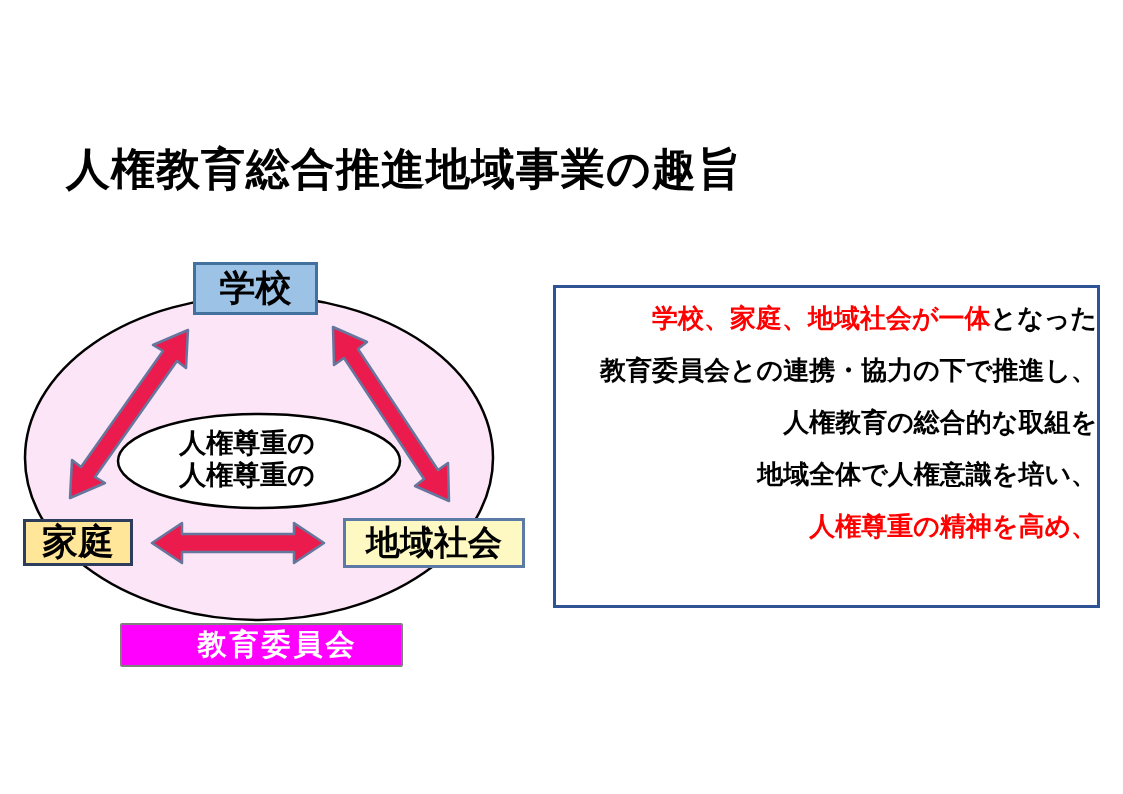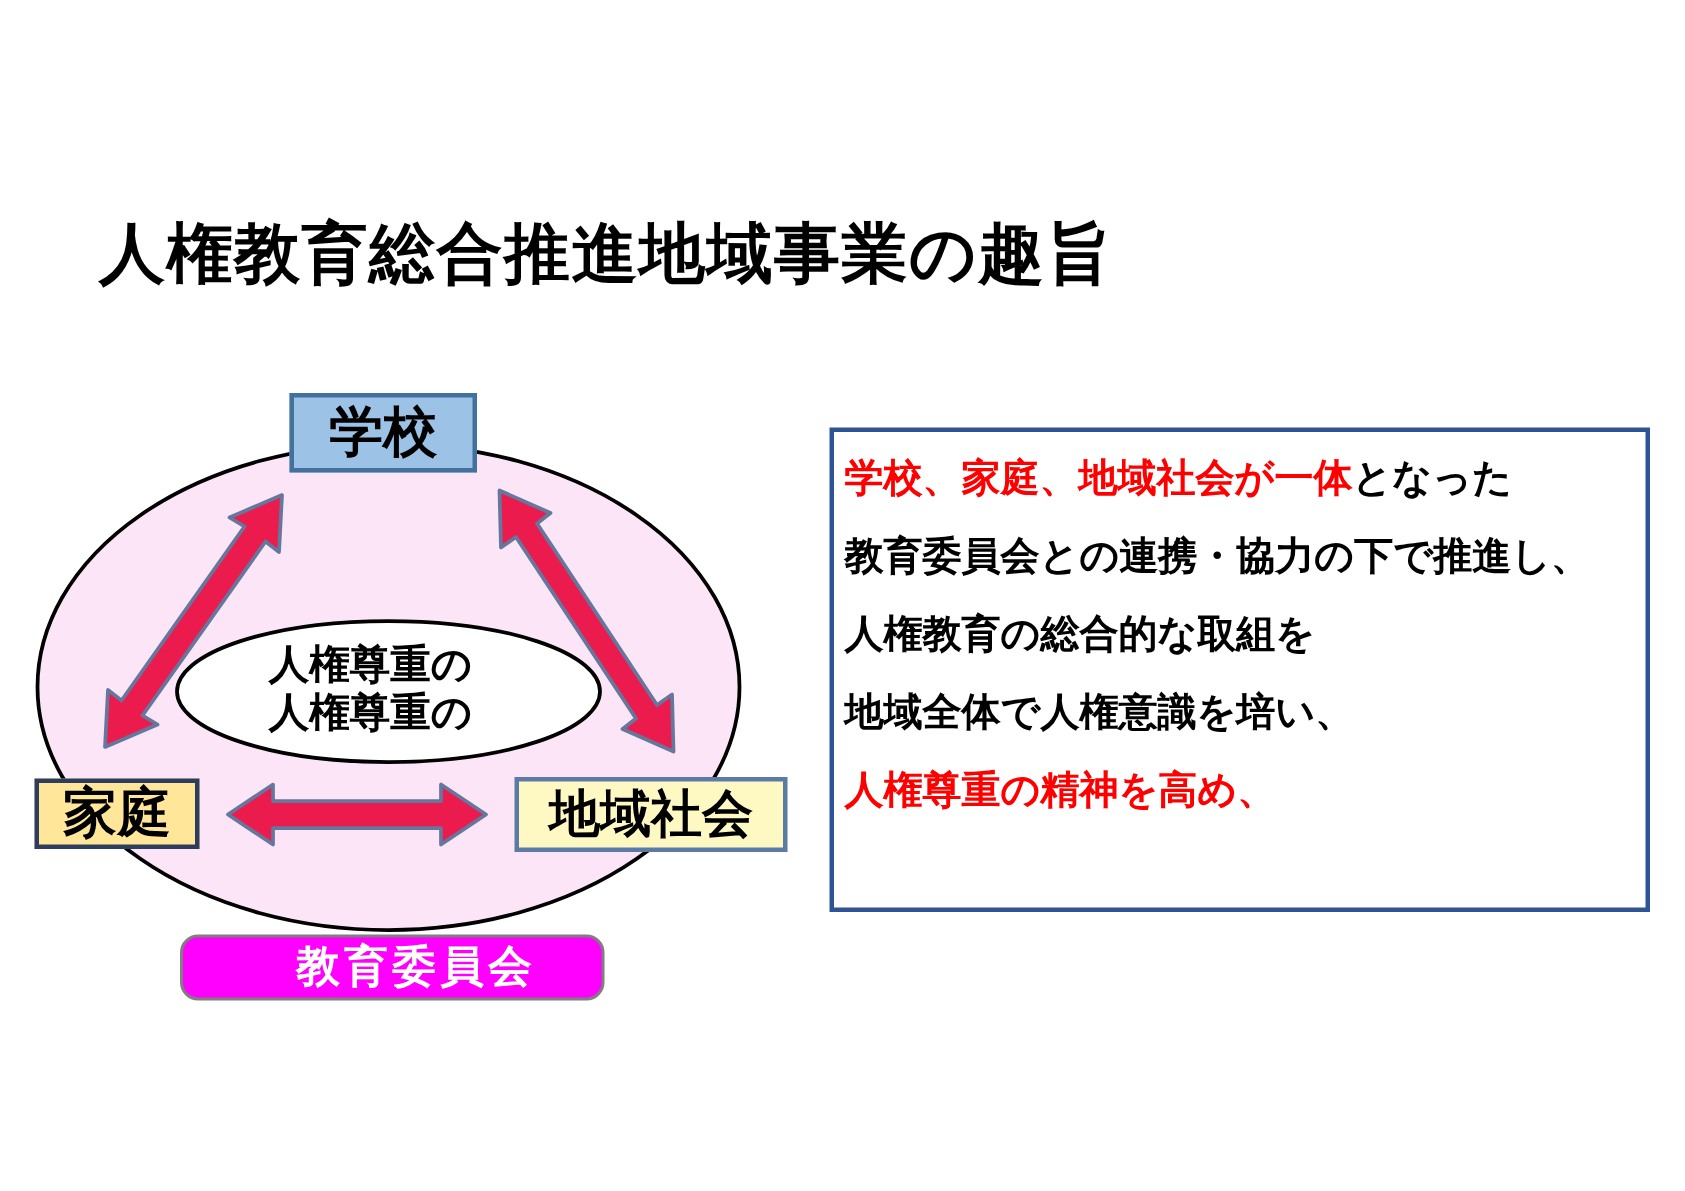--- a/index.html
+++ b/index.html
@@ -31,31 +31,32 @@
   .node-family{
     left:23px;top:519px;width:110px;height:47px;
     background:#FFE699;border:3px solid #2F3D5C;font-size:36px;
   }
   .node-community{
     left:343px;top:518px;width:182px;height:50px;
     background:#fef9c3;border:3px solid #5B7AA6;font-size:34px;
   }
   .node-board{
     left:120px;top:623px;width:283px;height:44px;
-    background:#FF00FF;border:2px solid #7F7F7F;border-radius:12px;
+    background:#FF00FF;border:2px solid #7F7F7F;border-radius:2px;
     color:#ffffff;font-size:29px;letter-spacing:3px;padding-left:32px;
   }
   .center-text{
     position:absolute;left:106px;top:427px;width:282px;z-index:2;
     text-align:center;font-size:27px;line-height:32px;color:#000;
   }
   .summary-box{
     position:absolute;left:553px;top:285px;width:547px;height:323px;z-index:2;
     box-sizing:border-box;background:#fff;border:3px solid #2F5496;
     padding:4px 0 0 7px;
+    text-align:right;
   }
   .summary-line{
     font-size:26px;line-height:52px;white-space:nowrap;color:#000;
   }
   .seg-red{color:#FF0000;}
   .seg-red-u{
     color:#FF0000;
     text-decoration:underline;
     text-decoration-thickness:2.5px;
     text-underline-offset:5px;

